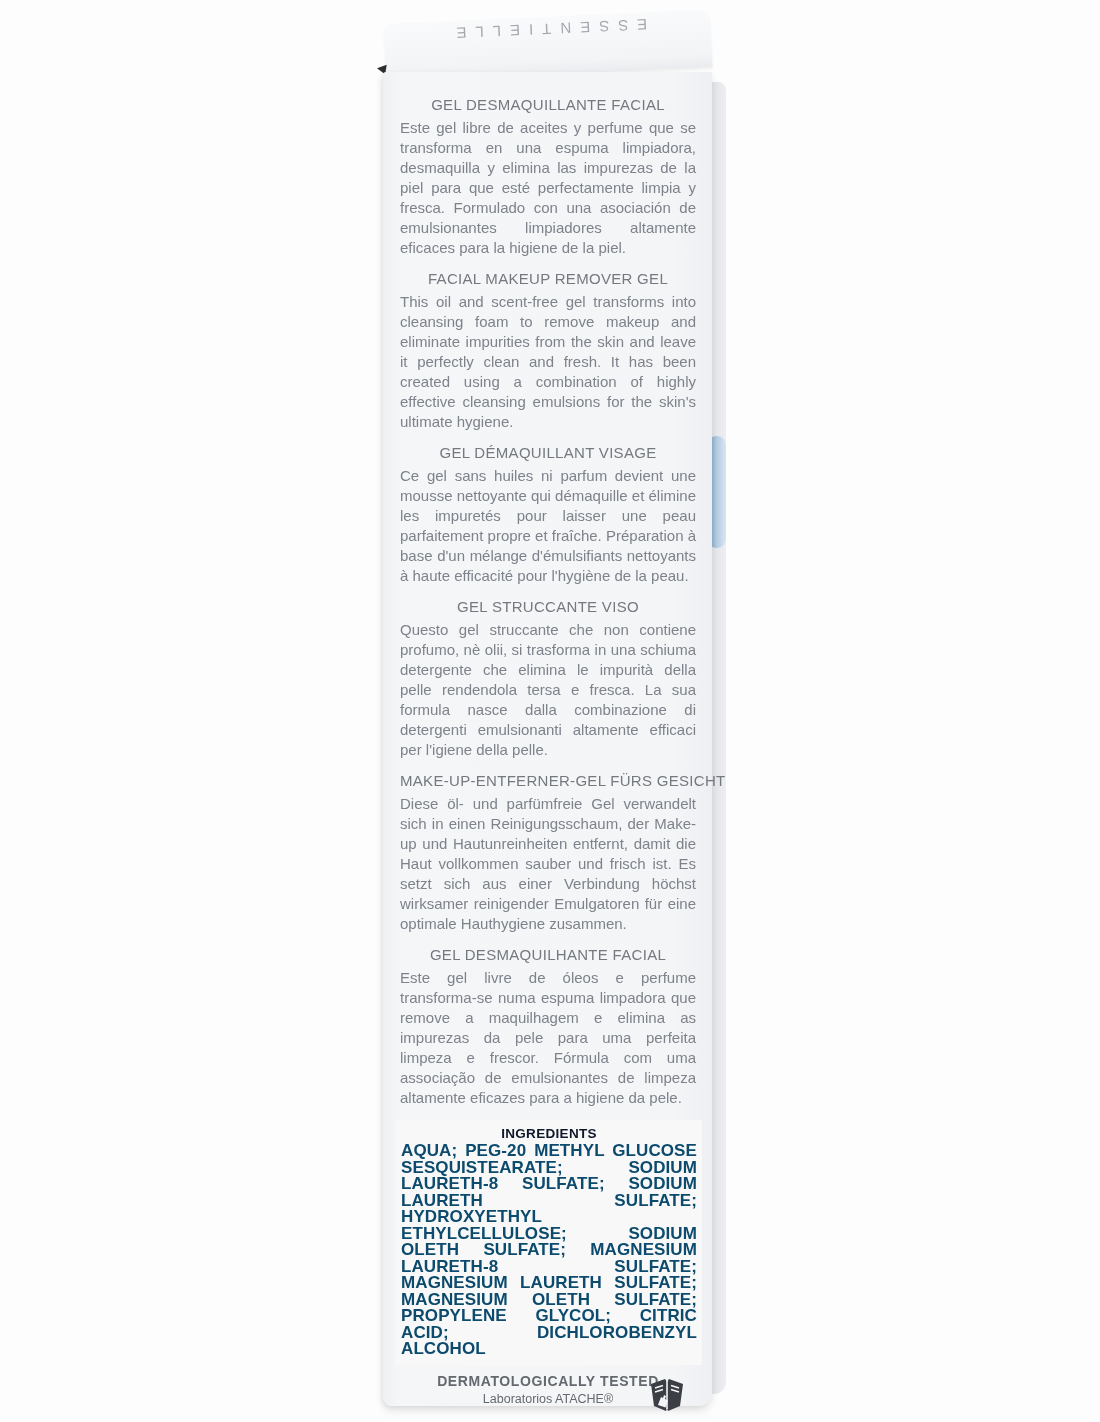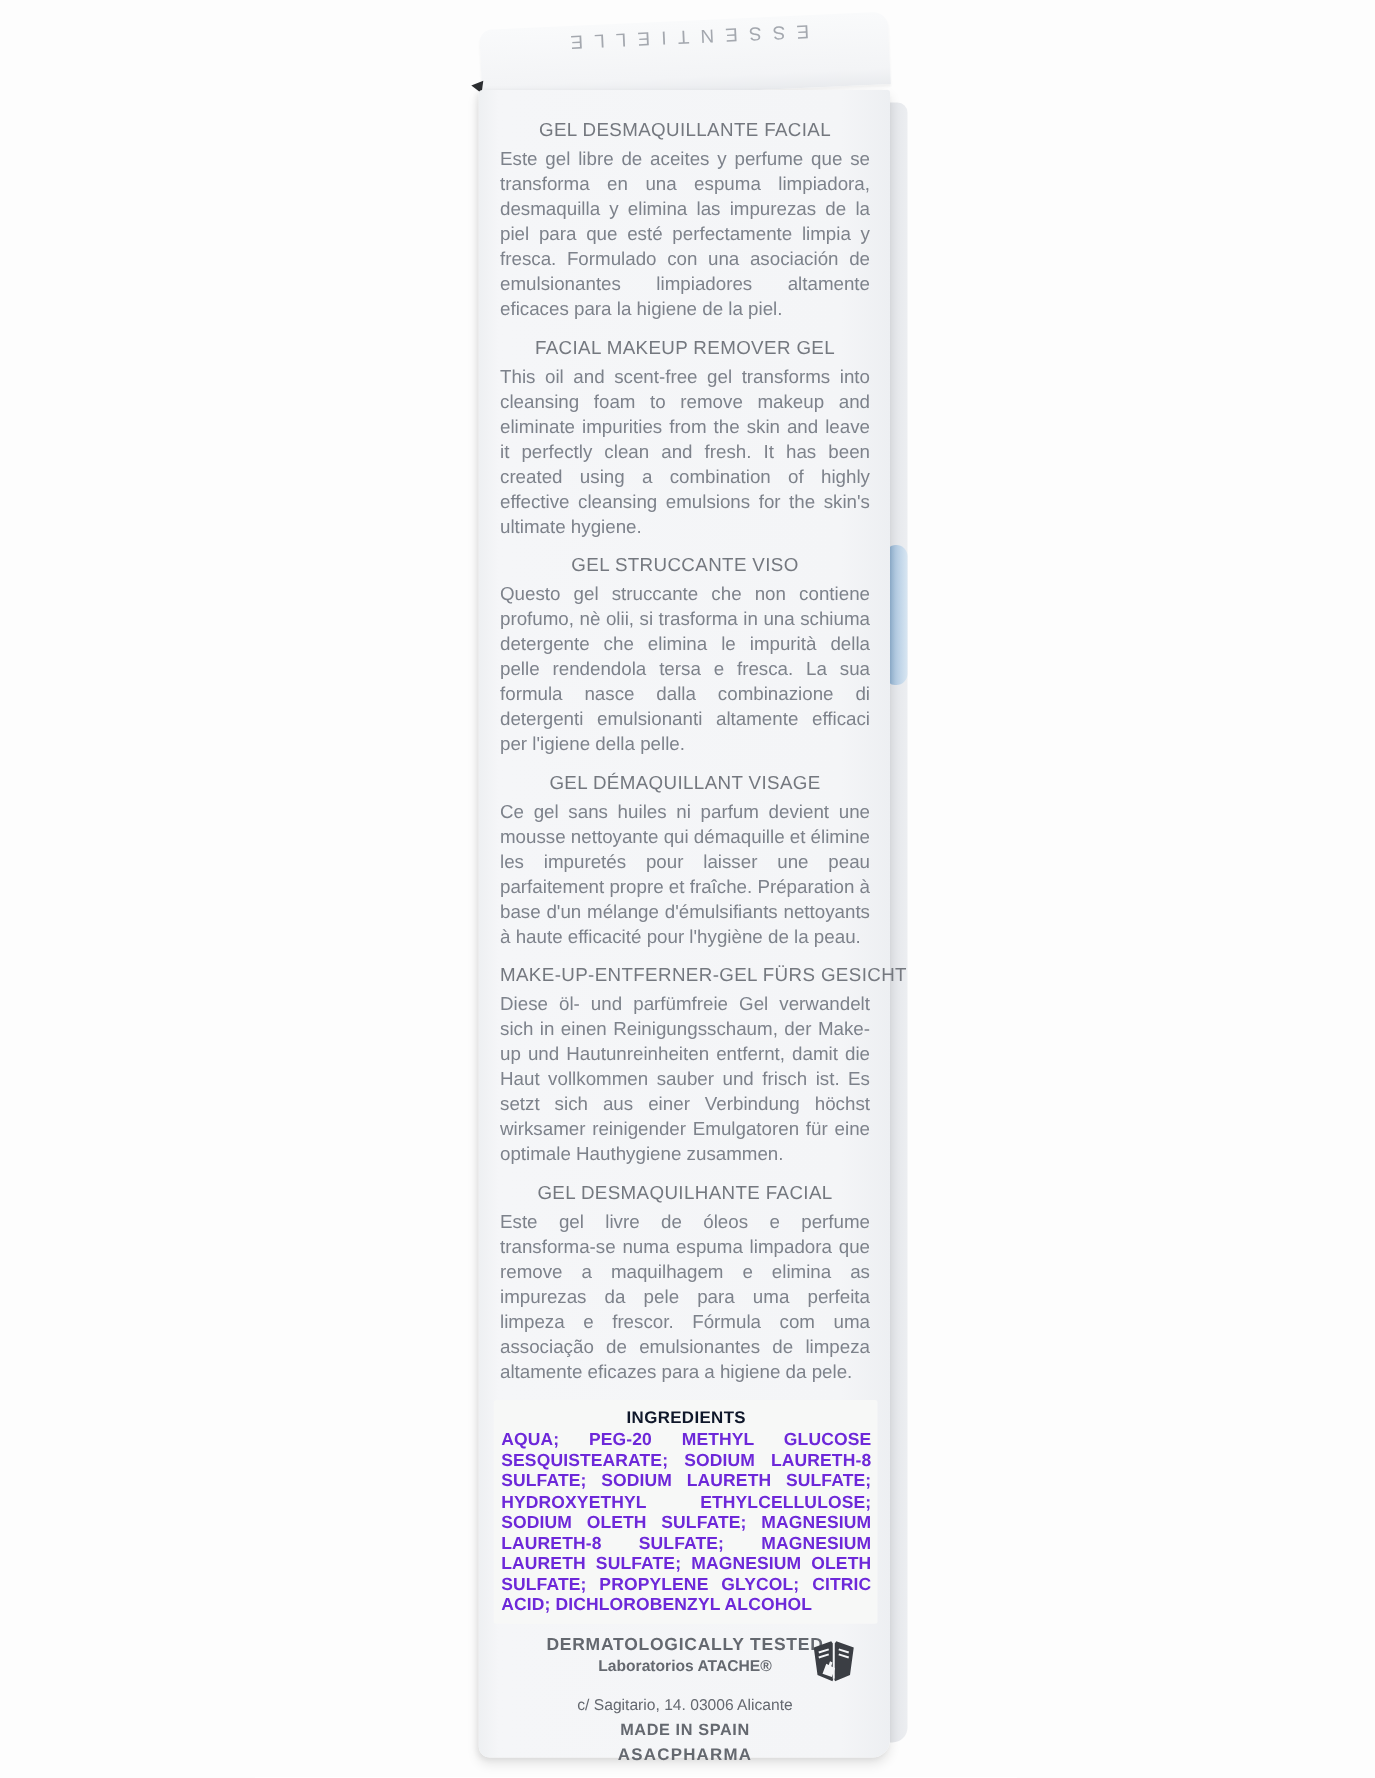--- a/index.html
+++ b/index.html
@@ -64,27 +64,27 @@
 
   .ingredients {
     margin:6px -6px 8px -5px; padding:6px 5px 7px 6px;
     background:#f7f8f7; border-radius:2px;
   }
   .ingredients h3 {
     font-size:13.5px; font-weight:700; color:#0f172a;
     text-align:center; margin-bottom:2px; letter-spacing:0.3px;
   }
   .ingredients p {
-    font-size:14px; font-weight:700; line-height:16.5px;
-    color:#6d28d9; text-align:justify; letter-spacing:0.1px;
+    font-size:17px; font-weight:700; line-height:16.5px;
+    color:#0c4a6e; text-align:justify; letter-spacing:0.1px;
   }
 
   .footer { position:relative; text-align:center; color:#64686f; }
   .f-line1 { font-size:14px; font-weight:600; letter-spacing:0.6px; margin-top:0; }
-  .f-line2 { font-size:12.5px; font-weight:700; margin-top:3px;text-align:center; }
+  .f-line2 { font-size:12.5px; font-weight:400; margin-top:3px;text-align:center; }
   .f-line3 { font-size:12.5px; margin-top:17px; }
   .f-line4 { font-size:13px;  font-weight:600; letter-spacing:0.5px; margin-top:5px; }
   .f-line5 { font-size:13.5px; font-weight:600; letter-spacing:1px; margin-top:5px; }
   .f-line6 { font-size:13px;  font-weight:700; letter-spacing:1.2px; margin-top:16px; }
   .f-line7 { font-size:13px;  font-weight:500; letter-spacing:0.8px; margin-top:5px; }
 
   .icon-leaflet { position:absolute; right:8px; top:2px; }
 </style>
 </head>
 <body>
@@ -106,27 +106,27 @@
         <h2>GEL DESMAQUILLANTE FACIAL</h2>
         <p>Este gel libre de aceites y perfume que se transforma en una espuma limpiadora, desmaquilla y elimina las impurezas de la piel para que esté perfectamente limpia y fresca. Formulado con una asociación de emulsionantes limpiadores altamente eficaces para la higiene de la piel.</p>
       </section>
 
       <section class="lang-section">
         <h2>FACIAL MAKEUP REMOVER GEL</h2>
         <p>This oil and scent-free gel transforms into cleansing foam to remove makeup and eliminate impurities from the skin and leave it perfectly clean and fresh. It has been created using a combination of highly effective cleansing emulsions for the skin's ultimate hygiene.</p>
       </section>
 
       <section class="lang-section">
-        <h2>GEL STRUCCANTE VISO</h2>
-        <p>Questo gel struccante che non contiene profumo, nè olii, si trasforma in una schiuma detergente che elimina le impurità della pelle rendendola tersa e fresca. La sua formula nasce dalla combinazione di detergenti emulsionanti altamente efficaci per l'igiene della pelle.</p>
+        <h2>GEL DÉMAQUILLANT VISAGE</h2>
+        <p>Ce gel sans huiles ni parfum devient une mousse nettoyante qui démaquille et élimine les impuretés pour laisser une peau parfaitement propre et fraîche. Préparation à base d'un mélange d'émulsifiants nettoyants à haute efficacité pour l'hygiène de la peau.</p>
       </section>
 
       <section class="lang-section">
-        <h2>GEL DÉMAQUILLANT VISAGE</h2>
-        <p>Ce gel sans huiles ni parfum devient une mousse nettoyante qui démaquille et élimine les impuretés pour laisser une peau parfaitement propre et fraîche. Préparation à base d'un mélange d'émulsifiants nettoyants à haute efficacité pour l'hygiène de la peau.</p>
+        <h2>GEL STRUCCANTE VISO</h2>
+        <p>Questo gel struccante che non contiene profumo, nè olii, si trasforma in una schiuma detergente che elimina le impurità della pelle rendendola tersa e fresca. La sua formula nasce dalla combinazione di detergenti emulsionanti altamente efficaci per l'igiene della pelle.</p>
       </section>
 
       <section class="lang-section">
         <h2>MAKE-UP-ENTFERNER-GEL FÜRS GESICHT</h2>
         <p>Diese öl- und parfümfreie Gel verwandelt sich in einen Reinigungsschaum, der Make-up und Hautunreinheiten entfernt, damit die Haut vollkommen sauber und frisch ist. Es setzt sich aus einer Verbindung höchst wirksamer reinigender Emulgatoren für eine optimale Hauthygiene zusammen.</p>
       </section>
 
       <section class="lang-section">
         <h2>GEL DESMAQUILHANTE FACIAL</h2>
         <p>Este gel livre de óleos e perfume transforma-se numa espuma limpadora que remove a maquilhagem e elimina as impurezas da pele para uma perfeita limpeza e frescor. Fórmula com uma associação de emulsionantes de limpeza altamente eficazes para a higiene da pele.</p>

